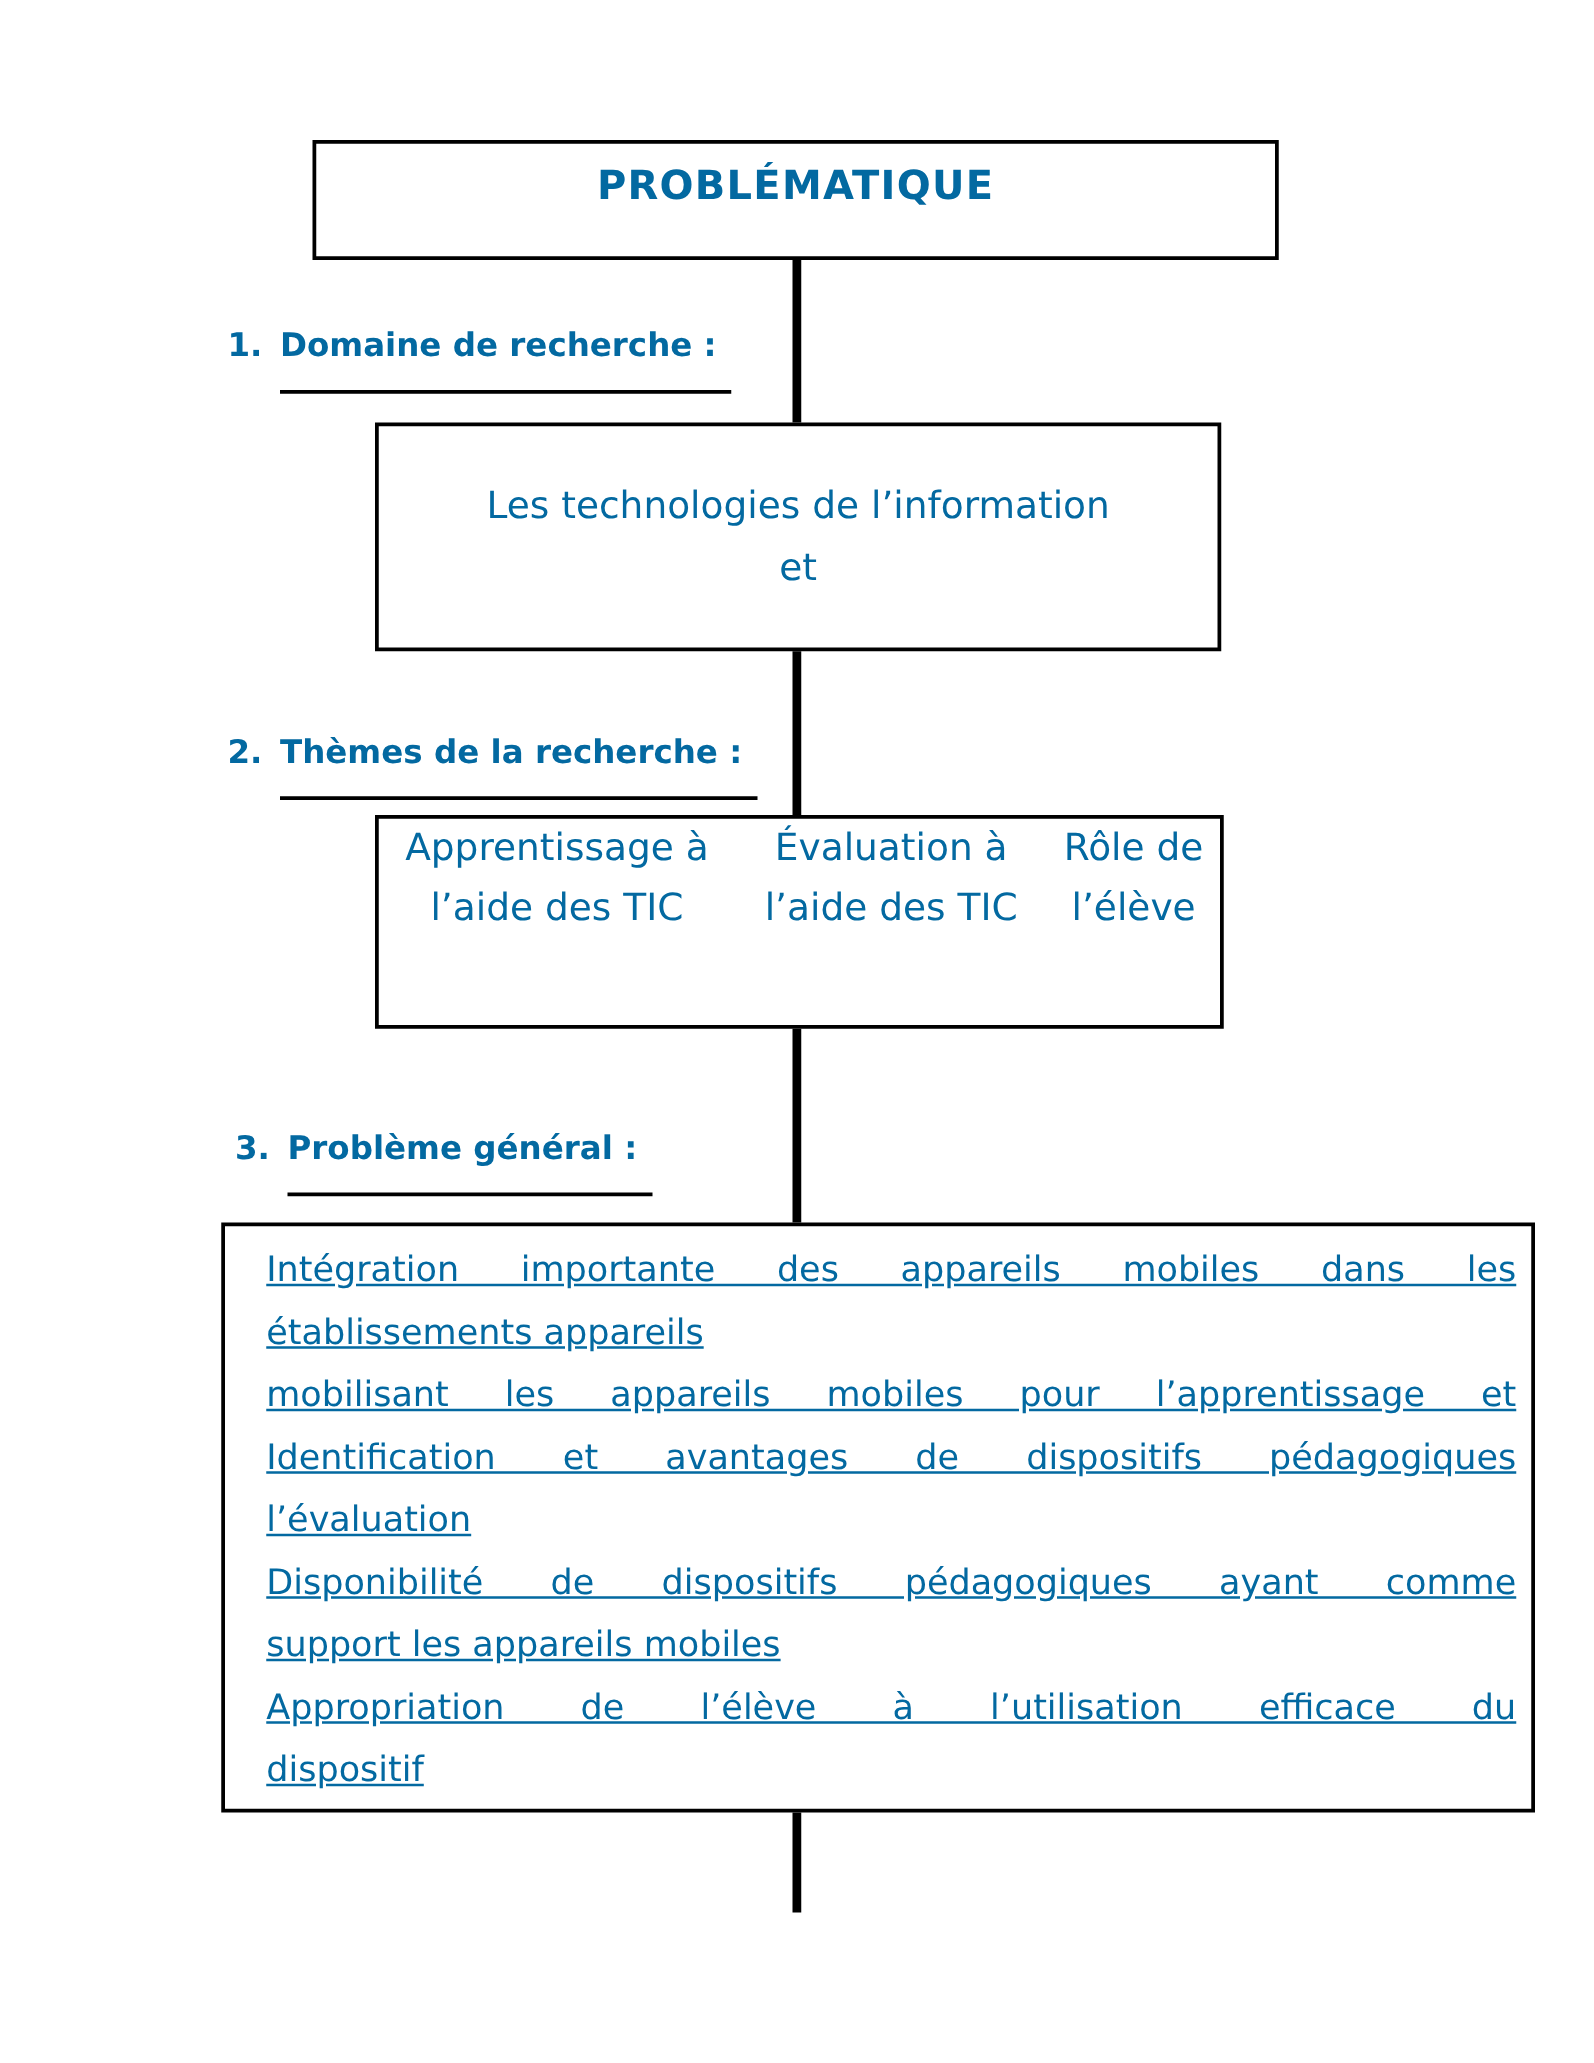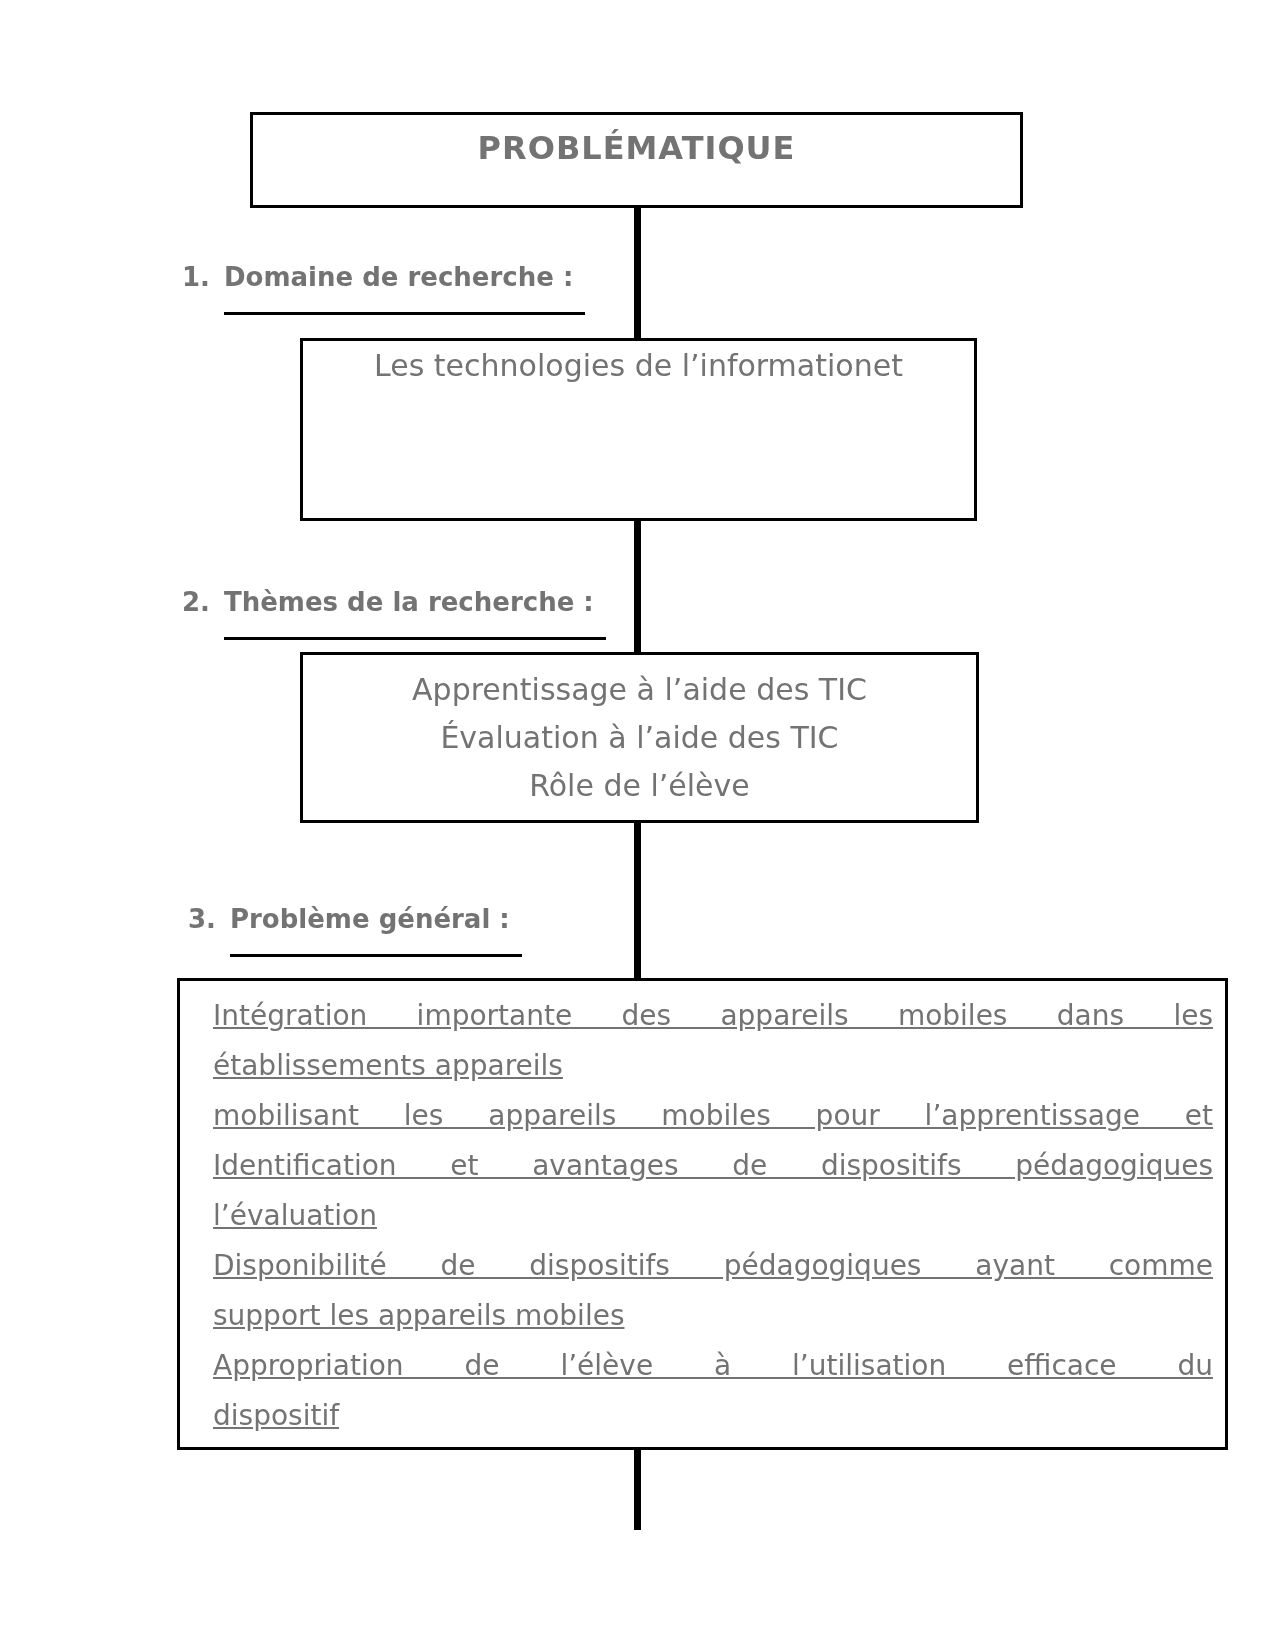--- a/index.html
+++ b/index.html
@@ -1,18 +1,18 @@
 <!DOCTYPE html>
 <html><head>
 <meta charset="utf-8">
 <style>
   html,body { margin:0; padding:0; background:#ffffff; }
   .page {
     position:relative; width:1275px; height:1650px;
-    background:#ffffff; color:#737373;
+    background:#ffffff; color:#0369a1;
     font-family:"DejaVu Sans", sans-serif;
     overflow:hidden;
   }
   .vline {
     position:absolute; left:634px; top:207px; width:7px; height:1323px;
     background:#000000; z-index:0;
   }
   .box {
     position:absolute; background:#ffffff; border:3px solid #000000;
     box-sizing:border-box; z-index:1;
@@ -26,26 +26,26 @@
     position:absolute; font-weight:bold; font-size:26px; z-index:1;
     display:flex; white-space:nowrap; line-height:30px;
   }
   .h-num { margin-right:14px; }
   .h-label { border-bottom:3px solid #000000; padding-bottom:20px; padding-right:12px; }
   .heading-1 { left:182px; top:262px; }
   .heading-2 { left:182px; top:587px; }
   .heading-3 { left:188px; top:904px; }
   .box-1 {
     left:300px; top:338px; width:677px; height:183px;
-    display:flex; flex-direction:row; justify-content:center;
+    display:flex; flex-direction:column; justify-content:center;
     text-align:center; font-size:30px; line-height:50px;
   }
   .box-2 {
     left:300px; top:652px; width:679px; height:171px;
-    display:flex; flex-direction:column; justify-content:center;
+    display:flex; flex-direction:row; justify-content:center;
     text-align:center; font-size:30px; line-height:48px;
   }
   .box-3 {
     left:177px; top:978px; width:1051px; height:472px;
     font-size:28px; line-height:50px;
     padding:10px 12px 0 33px;
     text-decoration:underline;
   }
   .box-3 .jl { text-align:justify; text-align-last:justify; }
   .box-3 .ll { text-align:left; }

